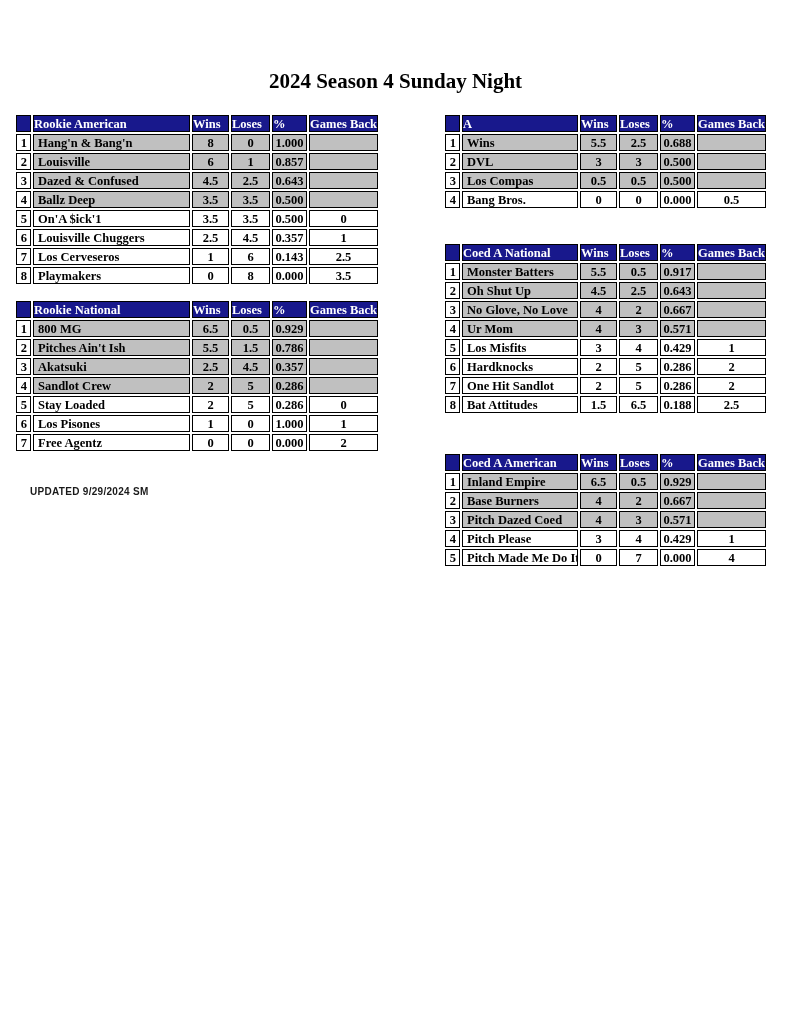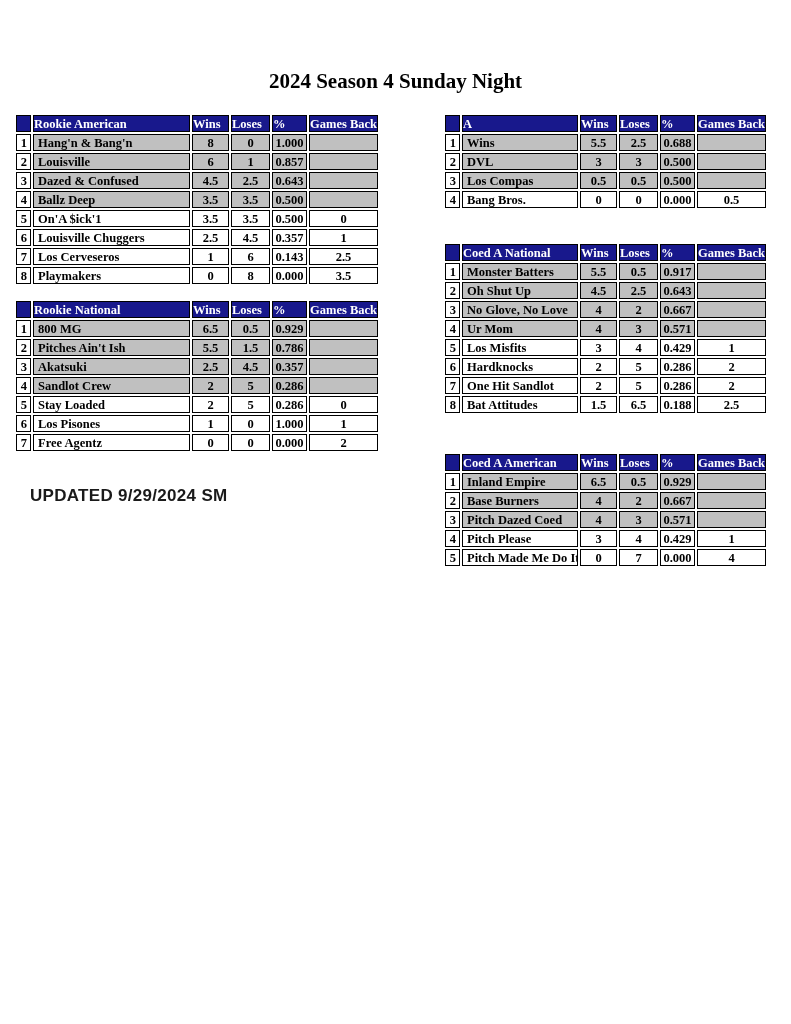--- a/index.html
+++ b/index.html
@@ -80,21 +80,21 @@
     padding-left: 4px;
   }
   .standings td.num { text-align: center; }
   .standings tr td.fill { background: var(--row-white); }
   .standings tr.shaded td.fill { background: var(--row-gray); }
   .updated {
     position: absolute;
     top: 486px;
     left: 30px;
     font-family: "Liberation Sans", sans-serif;
-    font-size: 17px;
+    font-size: 10px;
     font-weight: bold;
     color: #1a1a1a;
     letter-spacing: 0.3px;
   }
 </style>
 </head>
 <body>
 
 <div class="page">
   <div class="title">2024 Season 4 Sunday Night</div>

